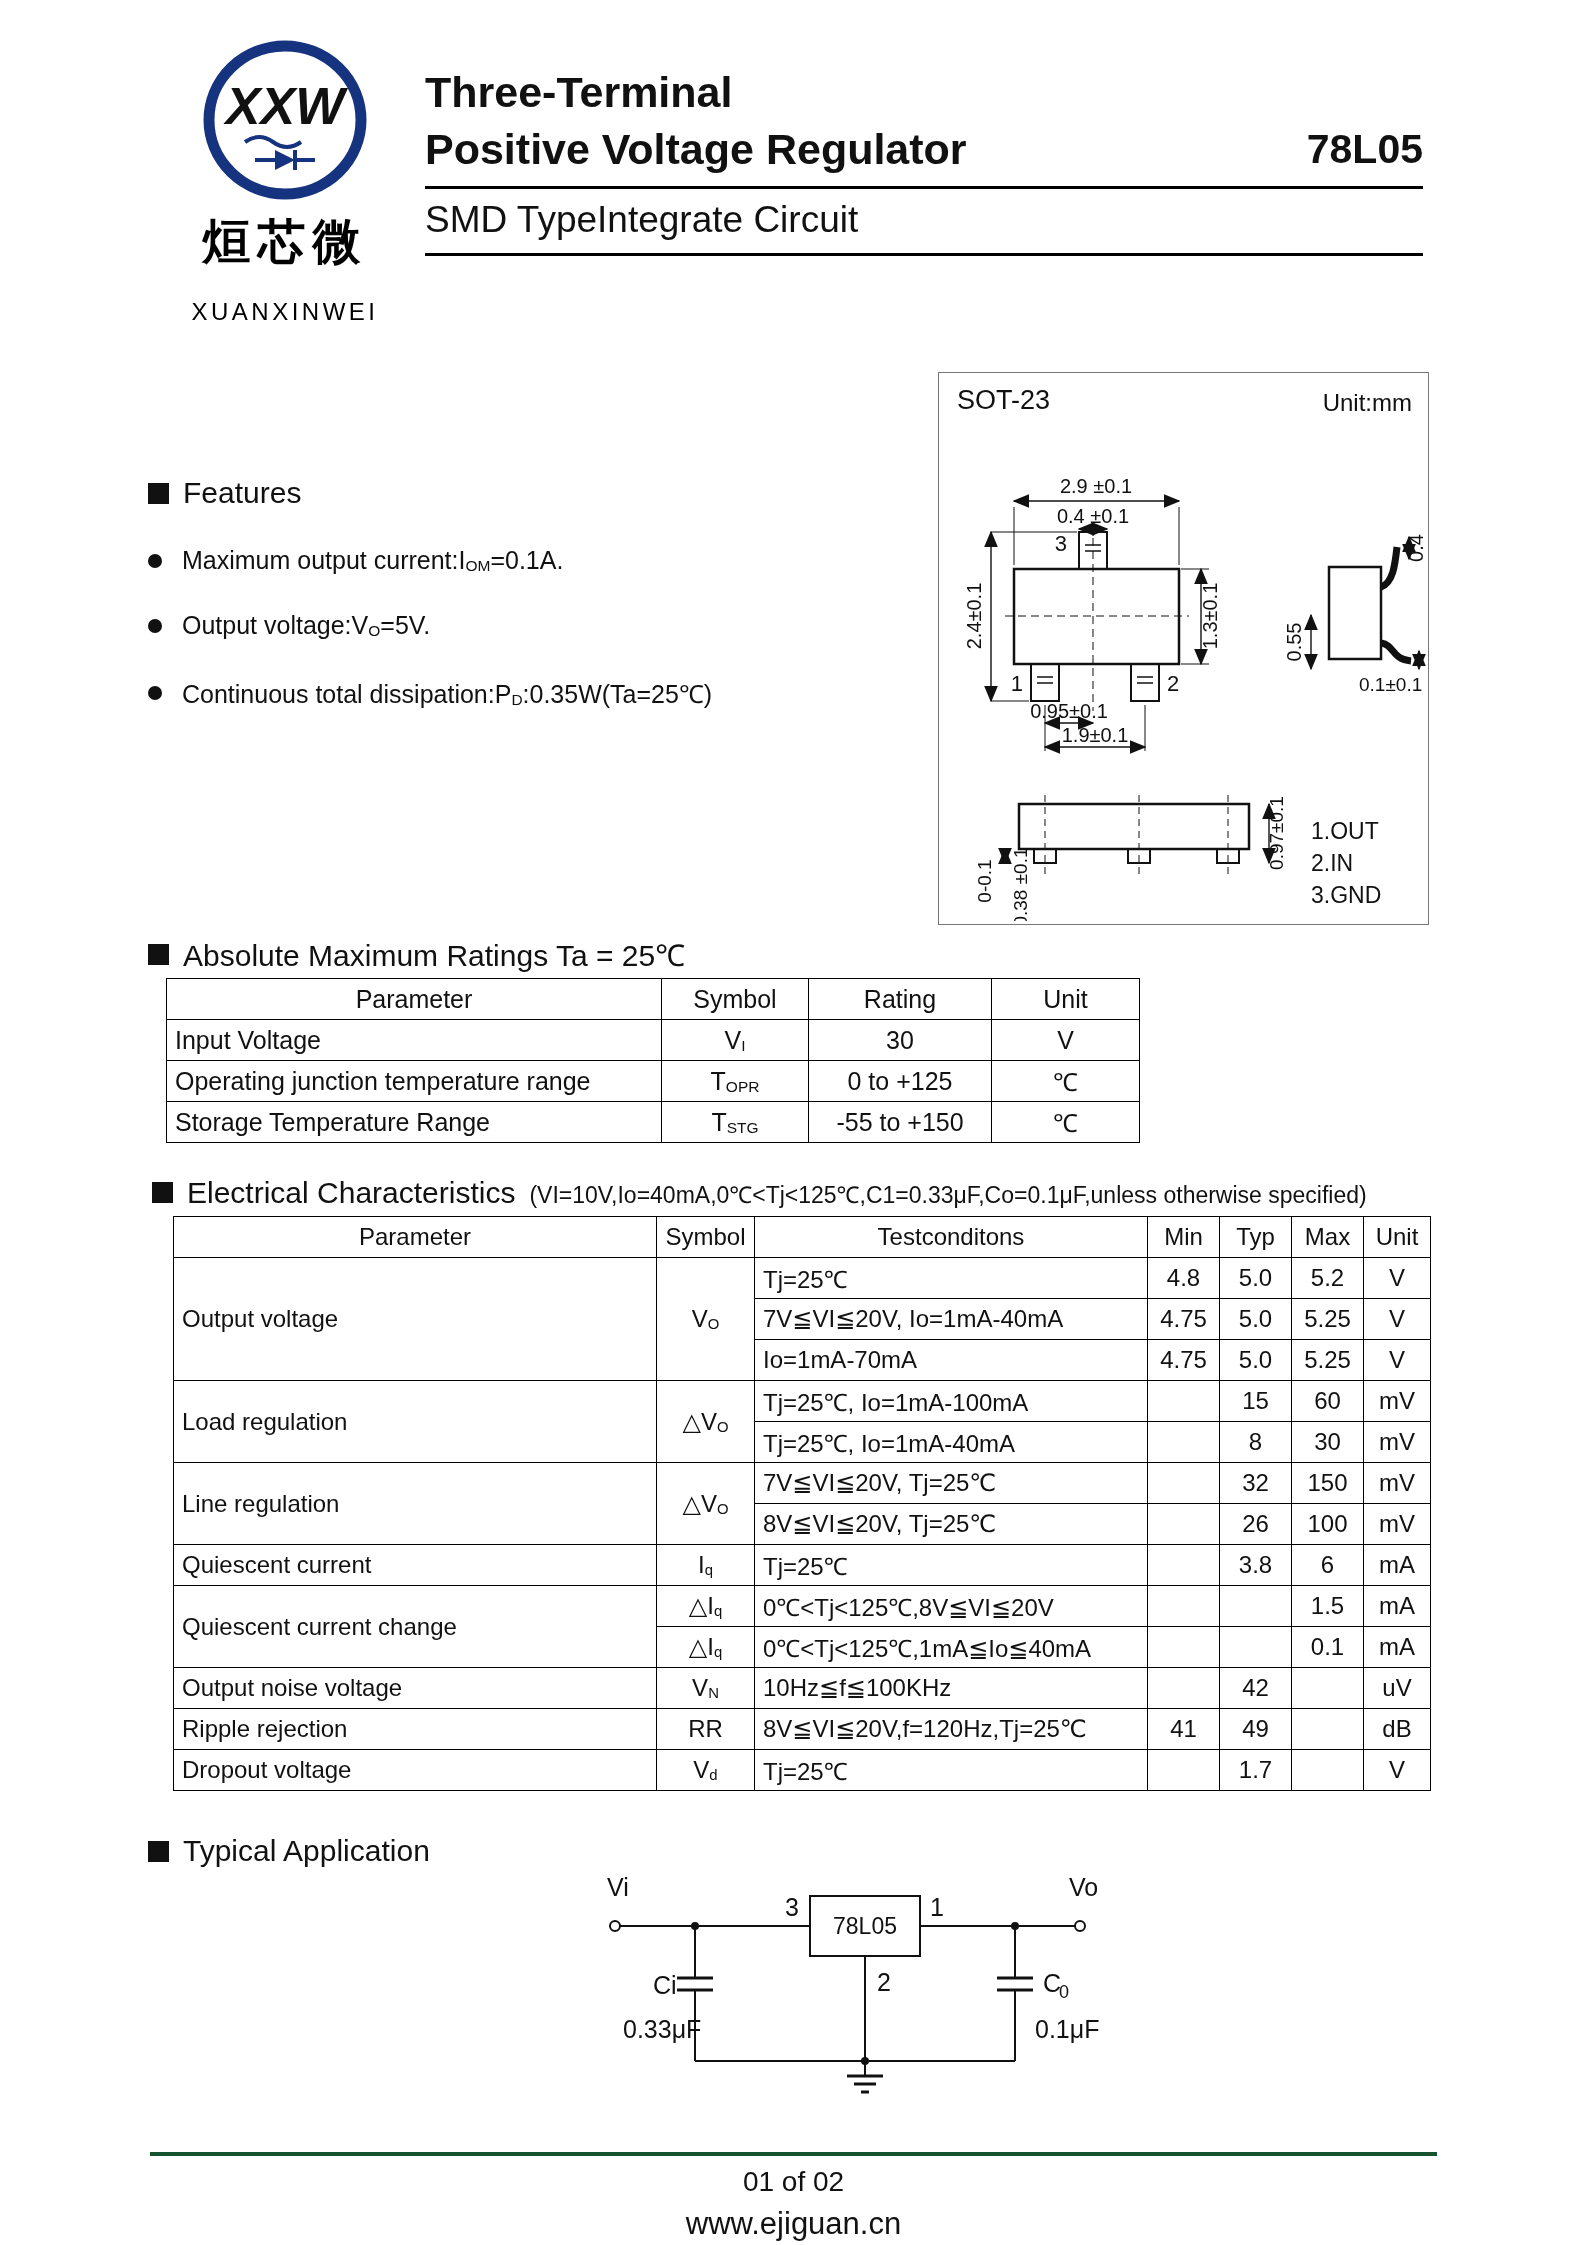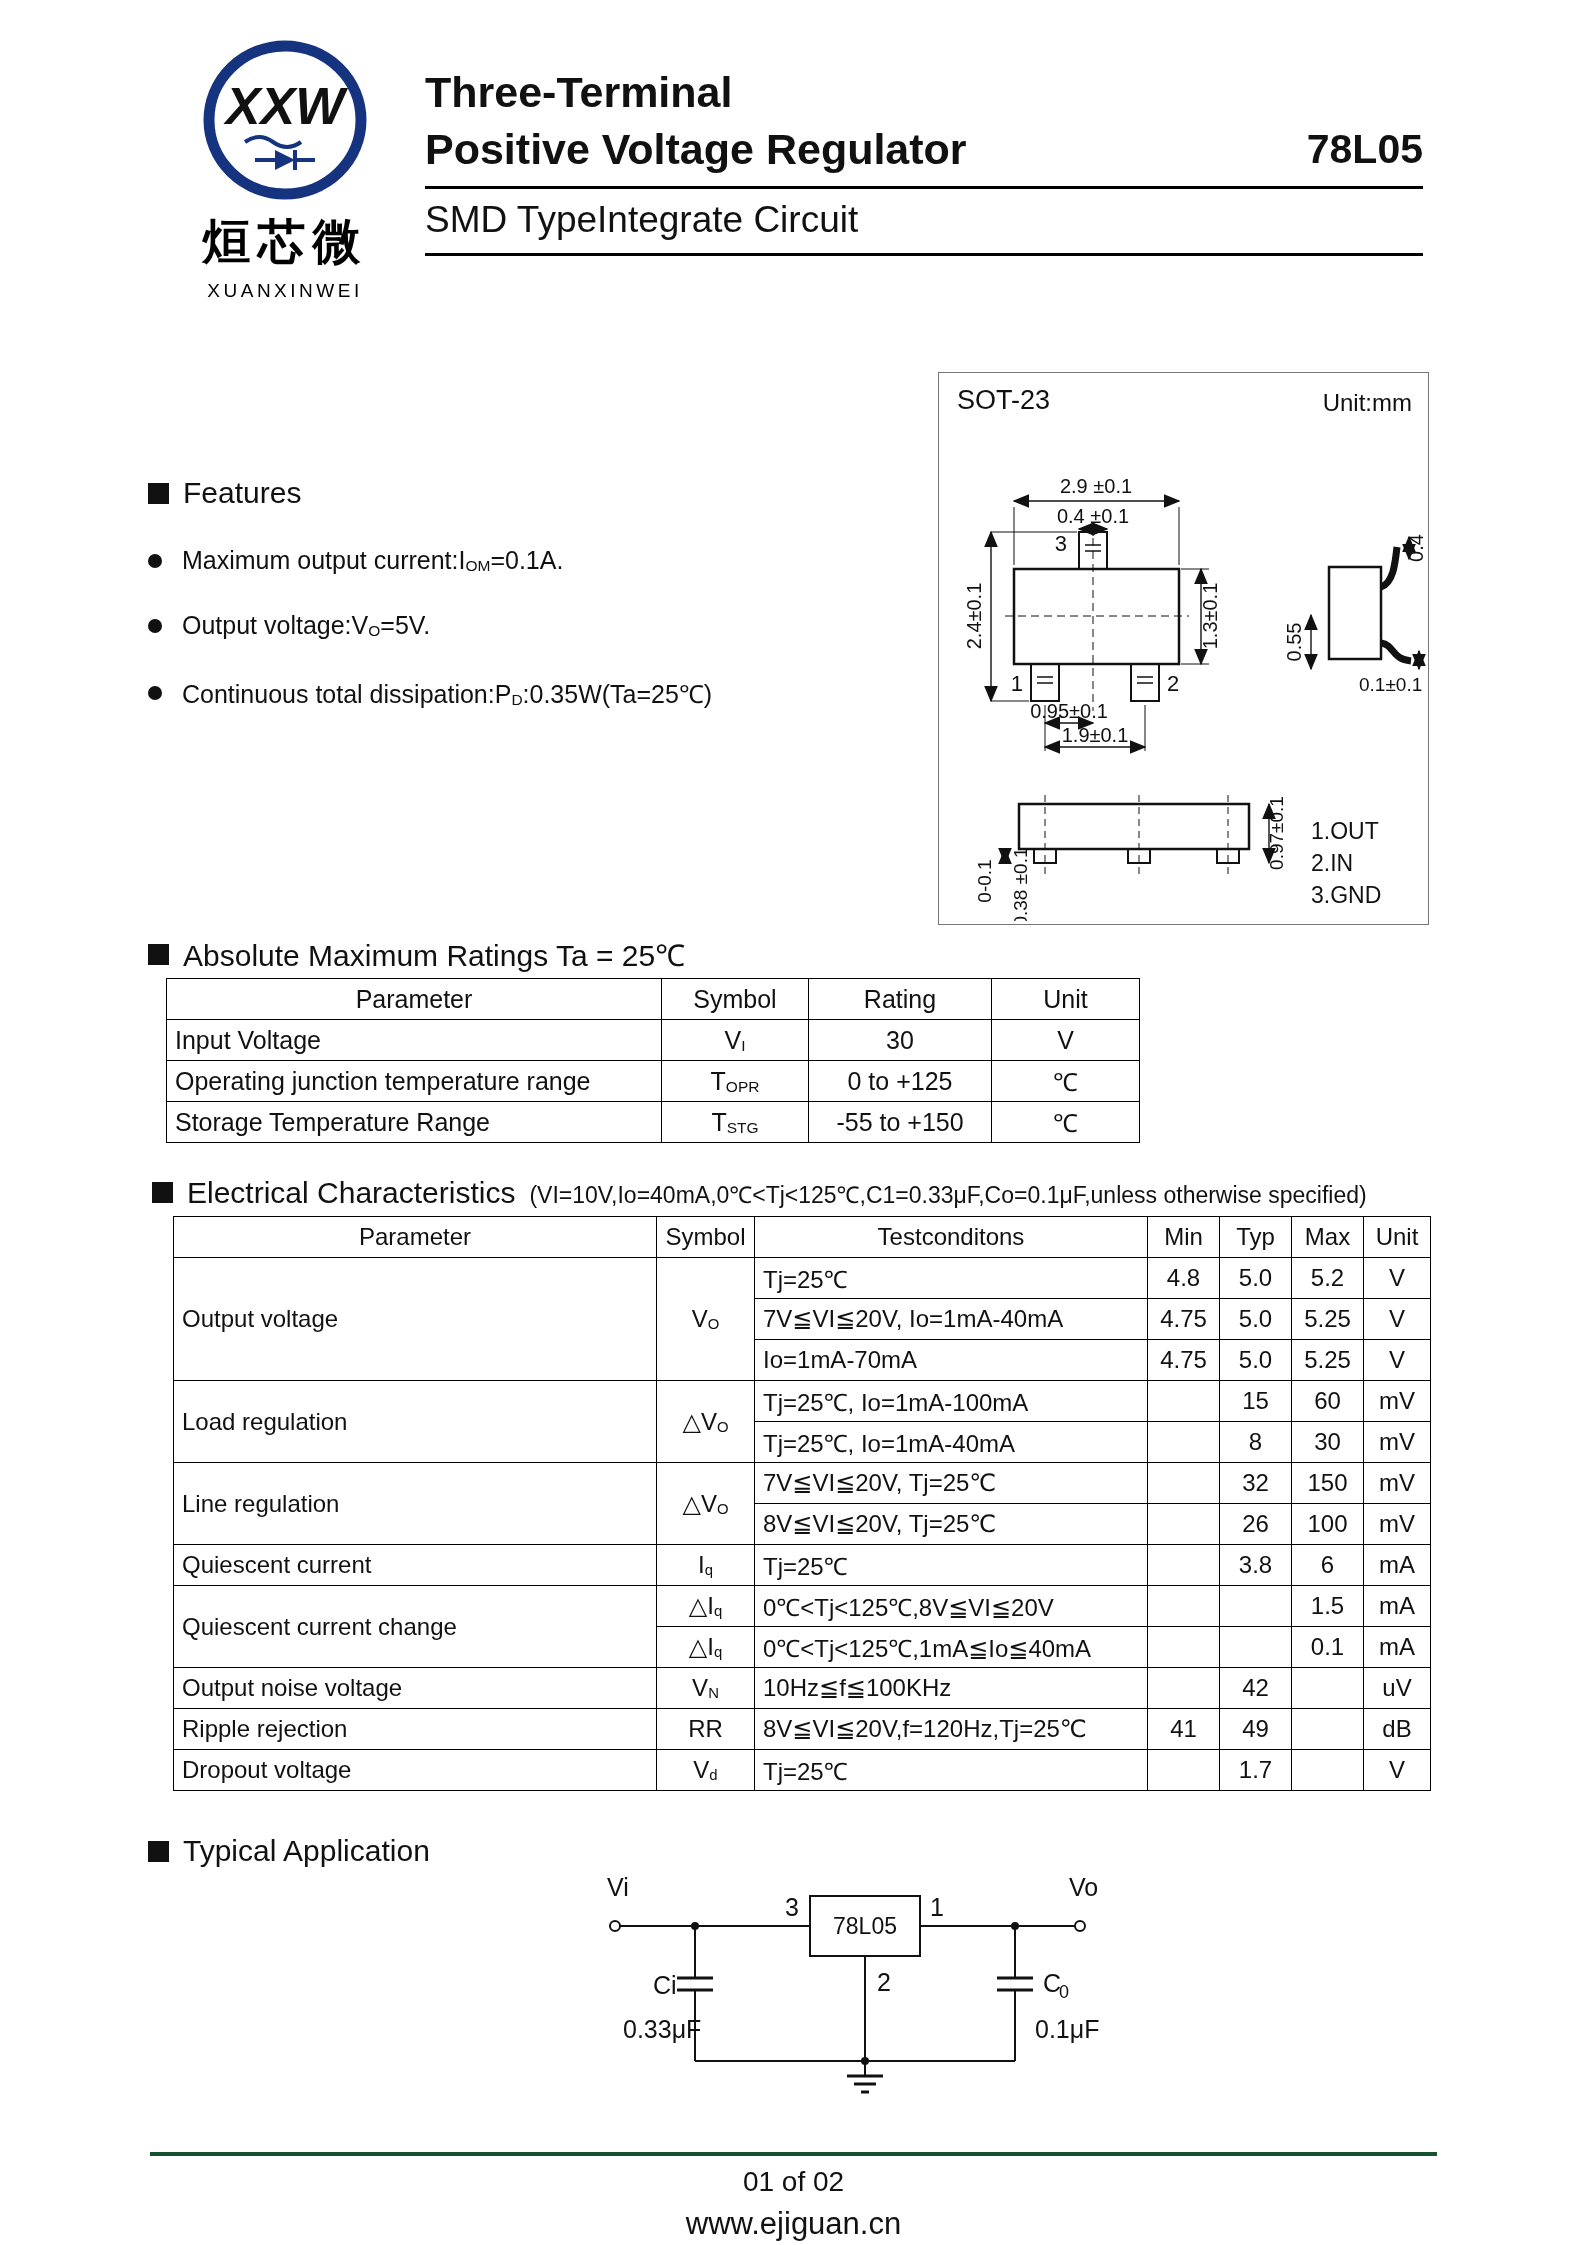--- a/index.html
+++ b/index.html
@@ -1,21 +1,21 @@
 <!DOCTYPE html>
 <html><head>
 <meta charset="utf-8">
 <style>
   html,body{margin:0;padding:0;background:#fff;}
   .page{position:relative;width:1473px;height:2245px;background:#fff;
         font-family:"Liberation Sans", sans-serif;color:#111;overflow:hidden;border-radius:7px;}
   
   .logo{position:absolute;left:155px;top:38px;width:260px;text-align:center;}
   .logo-cn{font-size:48px;font-weight:bold;letter-spacing:7px;margin-top:0px;color:#000;}
-  .logo-en{font-size:19px;letter-spacing:3.5px;margin-top:6px;color:#000;}
+  .logo-en{font-size:24px;letter-spacing:3.5px;margin-top:24px;color:#000;}
   .titleblock{position:absolute;left:425px;top:68px;width:998px;}
   .t1{font-size:43px;font-weight:bold;}
   .t2{display:flex;justify-content:space-between;align-items:center;font-size:43px;font-weight:bold;margin-top:8px;}
   .t2 .pn{font-size:41px;}
   .rule{border:none;border-top:3px solid #000;margin:12px 0 10px 0;}
   .rule2{border:none;border-top:3px solid #000;margin:12px 0 0 0;}
   .t3{display:flex;justify-content:flex-start;align-items:baseline;font-size:37px;font-weight:normal;}
   
   .sec-head{font-size:30px;color:#111;display:flex;align-items:center;gap:14px;}
   .sq{width:21px;height:21px;background:#111;display:inline-block;flex:0 0 auto;}

